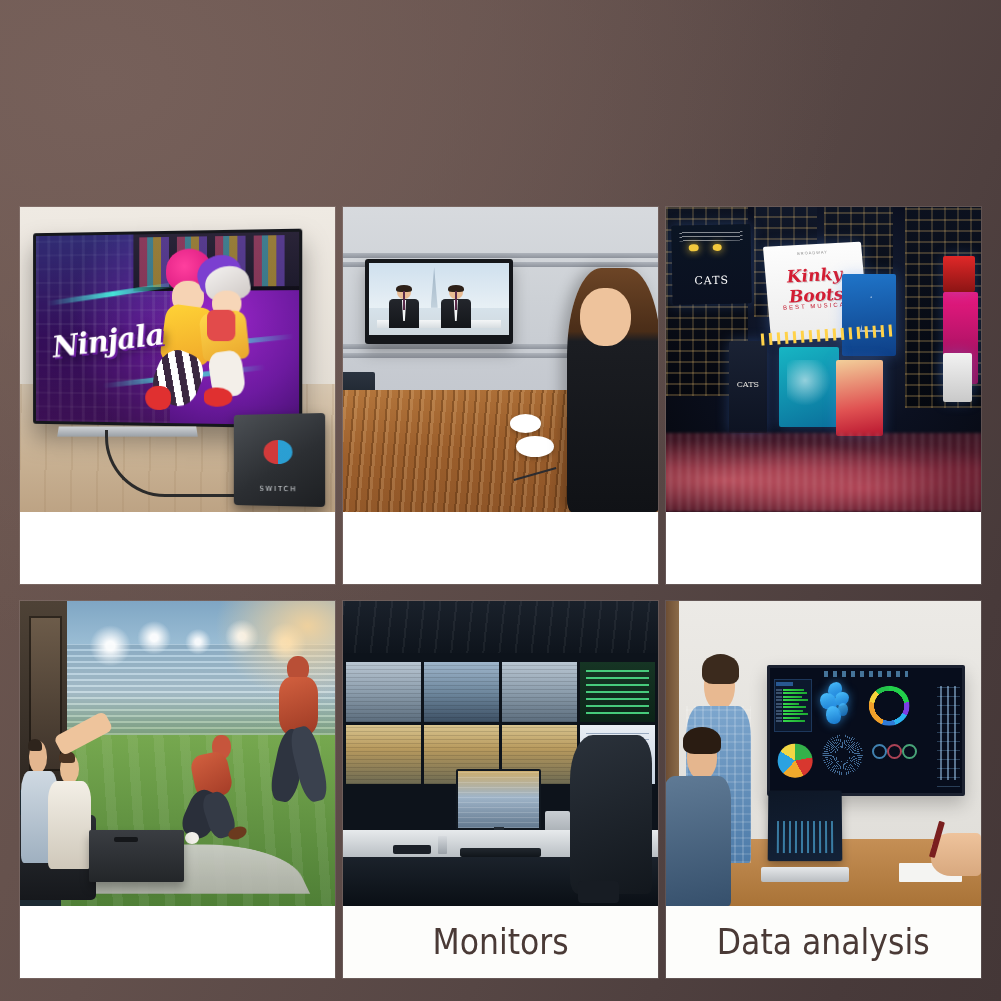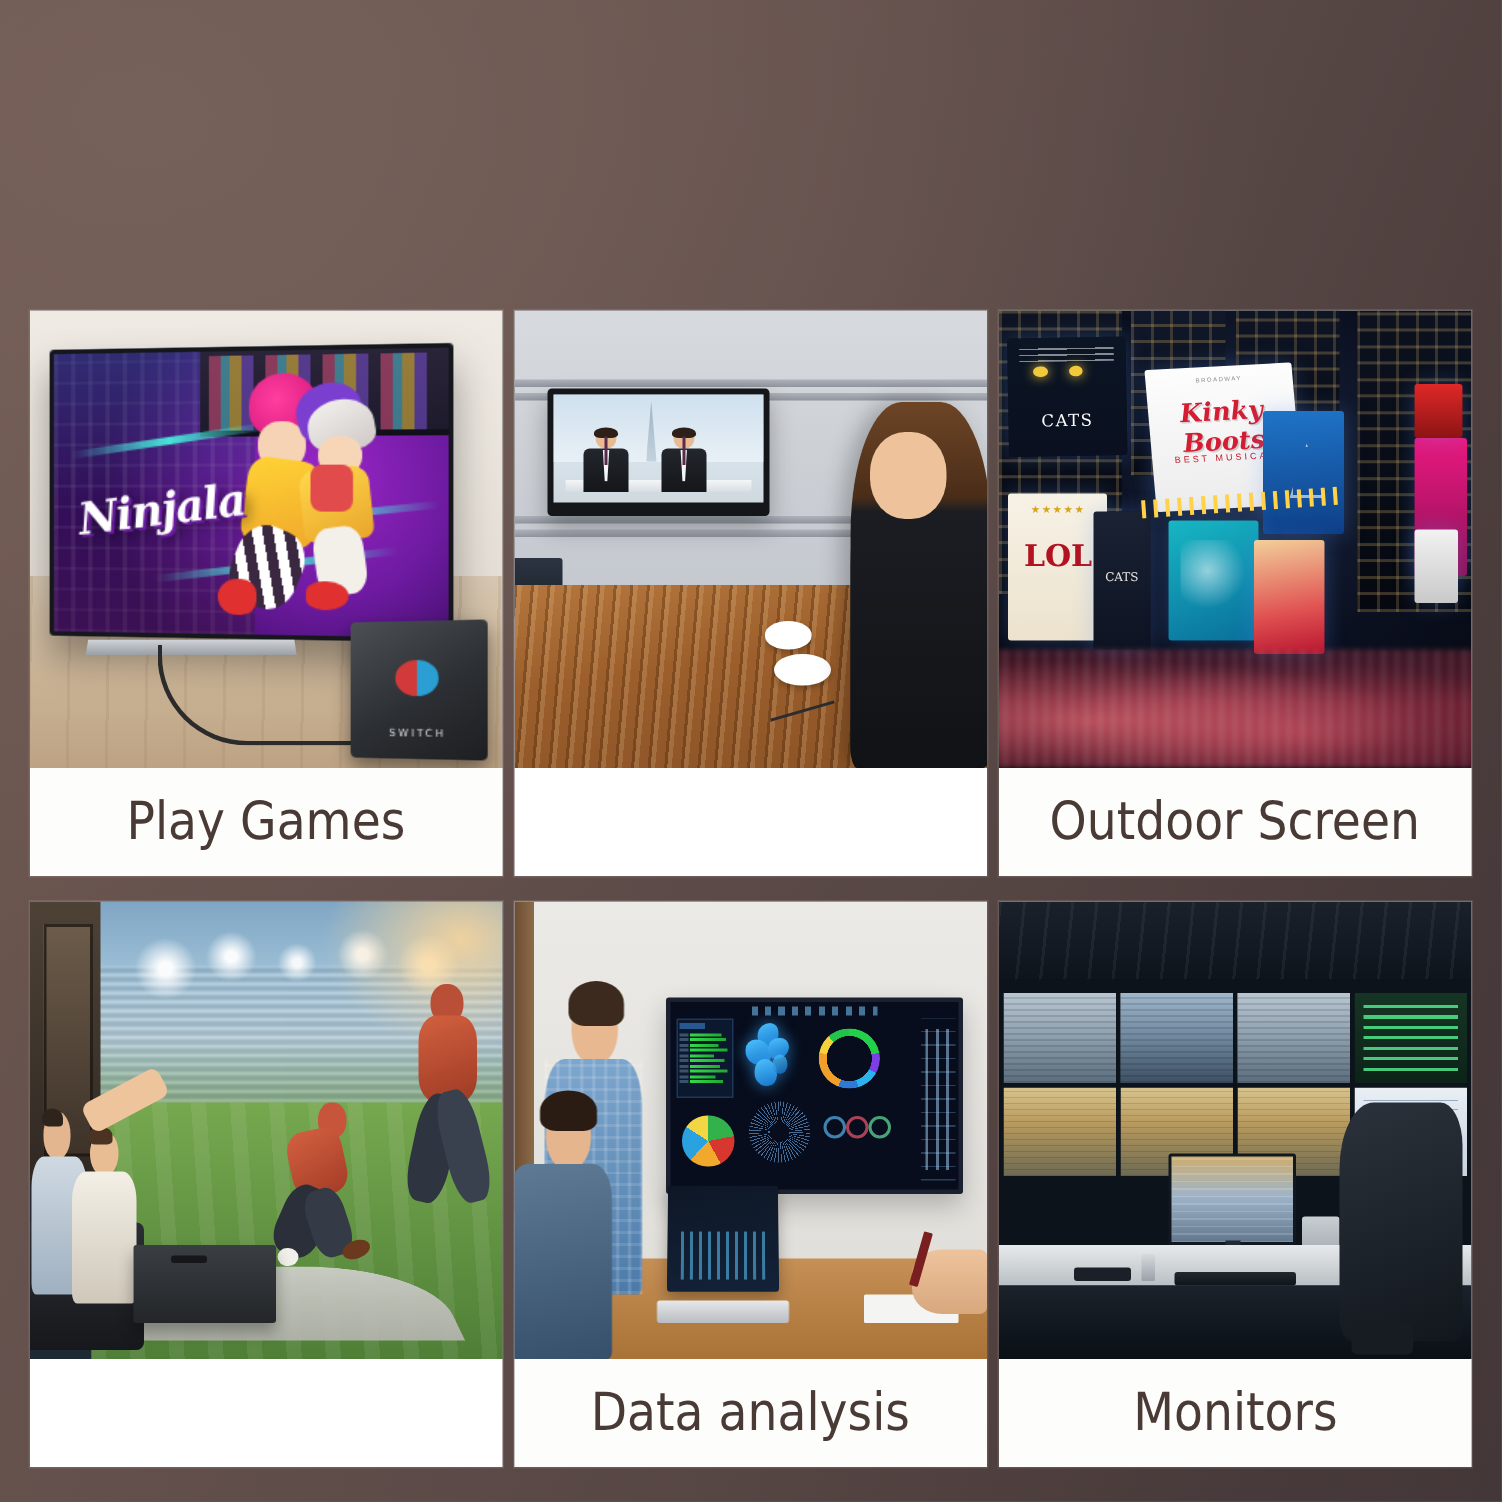--- a/index.html
+++ b/index.html
@@ -518,23 +518,20 @@
           </div>
           <div class="tv1-stand"></div>
           <div class="cable1"></div>
 
           <div class="dock">
             <div class="dock-logo"></div>
             <div class="dock-txt">SWITCH</div>
           </div>
         </div>
       </div>
-      <div class="caption">
-        <span>Play Games</span>
-      </div>
     </div>
 
     <div class="tile">
       <div class="photo">
         <div class="office">
           <div class="o-wall"></div>
           <div class="o-rail r1"></div>
           <div class="o-rail r2"></div>
           <div class="o-rail r3"></div>
           <div class="o-rail r4"></div>
@@ -598,39 +595,31 @@
             <div class="kb-u">BROADWAY</div>
             <div class="kb-t">Kinky Boots</div>
             <div class="kb-s">BEST MUSICAL</div>
           </div>
 
           <div class="bb bb-blue"></div>
           <div class="bb bb-mag"></div>
           <div class="bb bb-red"></div>
           <div class="bb bb-wht"></div>
 
-          <div class="bb bb-lol">
-            <div class="stars">★★★★★</div>
-            <div class="lol">LOL</div>
-            <div class="sub"></div>
-          </div>
 
           <div class="bb bb-cats2">
             <div class="lbl">CATS</div>
           </div>
 
           <div class="bb bb-teal"></div>
           <div class="bb bb-pinkred"></div>
 
           <div class="ts-marq"></div>
           <div class="ts-crowd"></div>
         </div>
-      </div>
-      <div class="caption">
-        <span>Outdoor Screen</span>
       </div>
     </div>
 
     <div class="tile">
       <div class="photo">
         <div class="living">
           <div class="lv-stad"></div>
           <div class="lv-stands"></div>
           <div class="lv-lights"></div>
           <div class="lv-sun"></div>
@@ -658,131 +647,20 @@
             <div class="h"></div>
               <div class="b"></div>
           </div>
           <div class="lv-pers lv-p2">
             <div class="h"></div>
               <div class="b"></div>
           </div>
           <div class="lv-arm"></div>
           <div class="lv-tbl"></div>
         </div>
-      </div>
-    </div>
-
-    <div class="tile">
-      <div class="photo">
-        <div class="data">
-          <div class="d-wall"></div>
-          <div class="d-edge"></div>
-
-          <div class="d-scr">
-            <div class="d-in">
-              <div class="d-hdr"></div>
-
-              <div class="d-panel dp-bars">
-                <div class="tag"></div>
-                <div class="set">
-                  <div class="row">
-                      <u></u>
-                      <i style="width:62%"></i>
-                    </div>
-                  <div class="row">
-                      <u></u>
-                      <i style="width:70%"></i>
-                    </div>
-                  <div class="row">
-                      <u></u>
-                      <i style="width:54%"></i>
-                    </div>
-                  <div class="row">
-                      <u></u>
-                      <i style="width:74%"></i>
-                    </div>
-                  <div class="row">
-                      <u></u>
-                      <i style="width:46%"></i>
-                    </div>
-                  <div class="row">
-                      <u></u>
-                      <i style="width:66%"></i>
-                    </div>
-                  <div class="row">
-                      <u></u>
-                      <i style="width:58%"></i>
-                    </div>
-                  <div class="row">
-                      <u></u>
-                      <i style="width:72%"></i>
-                    </div>
-                  <div class="row">
-                      <u></u>
-                      <i style="width:50%"></i>
-                    </div>
-                  <div class="row">
-                      <u></u>
-                      <i style="width:64%"></i>
-                    </div>
-                </div>
-              </div>
-
-              <div class="dp-map">
-                <div class="blob b-a"></div>
-                  <div class="blob b-b"></div>
-                <div class="blob b-c"></div>
-                  <div class="blob b-d"></div>
-                  <div class="blob b-e"></div>
-              </div>
-
-              <div class="dp-donut">
-                <div class="ring"></div>
-              </div>
-
-              <div class="dp-pie">
-                <div class="p"></div>
-              </div>
-
-              <div class="dp-radial">
-                <div class="burst"></div>
-              </div>
-
-              <div class="dp-gauge">
-                <div class="g g1"></div>
-                  <div class="g g2"></div>
-                  <div class="g g3"></div>
-              </div>
-
-              <div class="dp-spark"></div>
-            </div>
-          </div>
-
-          <div class="d-tbl"></div>
-          <div class="d-lap">
-            <div class="scr2"></div>
-            <div class="base"></div>
-          </div>
-          <div class="d-m1">
-            <div class="h"></div>
-              <div class="hr"></div>
-              <div class="b"></div>
-          </div>
-          <div class="d-m2">
-            <div class="h"></div>
-              <div class="hr"></div>
-              <div class="b"></div>
-          </div>
-          <div class="d-paper"></div>
-          <div class="d-hand"></div>
-          <div class="d-pen"></div>
-        </div>
-      </div>
-      <div class="caption">
-        <span>Data analysis</span>
       </div>
     </div>
 
     <div class="tile">
       <div class="photo">
         <div class="ctrl">
           <div class="c-ceil"></div>
           <div class="c-wall"></div>
 
           <div class="c-vw">
@@ -837,14 +715,125 @@
           <div class="c-mat"></div>
           <div class="c-phone"></div>
           <div class="c-chair"></div>
         </div>
       </div>
       <div class="caption">
         <span>Monitors</span>
       </div>
     </div>
 
+    <div class="tile">
+      <div class="photo">
+        <div class="data">
+          <div class="d-wall"></div>
+          <div class="d-edge"></div>
+
+          <div class="d-scr">
+            <div class="d-in">
+              <div class="d-hdr"></div>
+
+              <div class="d-panel dp-bars">
+                <div class="tag"></div>
+                <div class="set">
+                  <div class="row">
+                      <u></u>
+                      <i style="width:62%"></i>
+                    </div>
+                  <div class="row">
+                      <u></u>
+                      <i style="width:70%"></i>
+                    </div>
+                  <div class="row">
+                      <u></u>
+                      <i style="width:54%"></i>
+                    </div>
+                  <div class="row">
+                      <u></u>
+                      <i style="width:74%"></i>
+                    </div>
+                  <div class="row">
+                      <u></u>
+                      <i style="width:46%"></i>
+                    </div>
+                  <div class="row">
+                      <u></u>
+                      <i style="width:66%"></i>
+                    </div>
+                  <div class="row">
+                      <u></u>
+                      <i style="width:58%"></i>
+                    </div>
+                  <div class="row">
+                      <u></u>
+                      <i style="width:72%"></i>
+                    </div>
+                  <div class="row">
+                      <u></u>
+                      <i style="width:50%"></i>
+                    </div>
+                  <div class="row">
+                      <u></u>
+                      <i style="width:64%"></i>
+                    </div>
+                </div>
+              </div>
+
+              <div class="dp-map">
+                <div class="blob b-a"></div>
+                  <div class="blob b-b"></div>
+                <div class="blob b-c"></div>
+                  <div class="blob b-d"></div>
+                  <div class="blob b-e"></div>
+              </div>
+
+              <div class="dp-donut">
+                <div class="ring"></div>
+              </div>
+
+              <div class="dp-pie">
+                <div class="p"></div>
+              </div>
+
+              <div class="dp-radial">
+                <div class="burst"></div>
+              </div>
+
+              <div class="dp-gauge">
+                <div class="g g1"></div>
+                  <div class="g g2"></div>
+                  <div class="g g3"></div>
+              </div>
+
+              <div class="dp-spark"></div>
+            </div>
+          </div>
+
+          <div class="d-tbl"></div>
+          <div class="d-lap">
+            <div class="scr2"></div>
+            <div class="base"></div>
+          </div>
+          <div class="d-m1">
+            <div class="h"></div>
+              <div class="hr"></div>
+              <div class="b"></div>
+          </div>
+          <div class="d-m2">
+            <div class="h"></div>
+              <div class="hr"></div>
+              <div class="b"></div>
+          </div>
+          <div class="d-paper"></div>
+          <div class="d-hand"></div>
+          <div class="d-pen"></div>
+        </div>
+      </div>
+      <div class="caption">
+        <span>Data analysis</span>
+      </div>
+    </div>
+
   </div>
 </div>
 
 </body></html>

